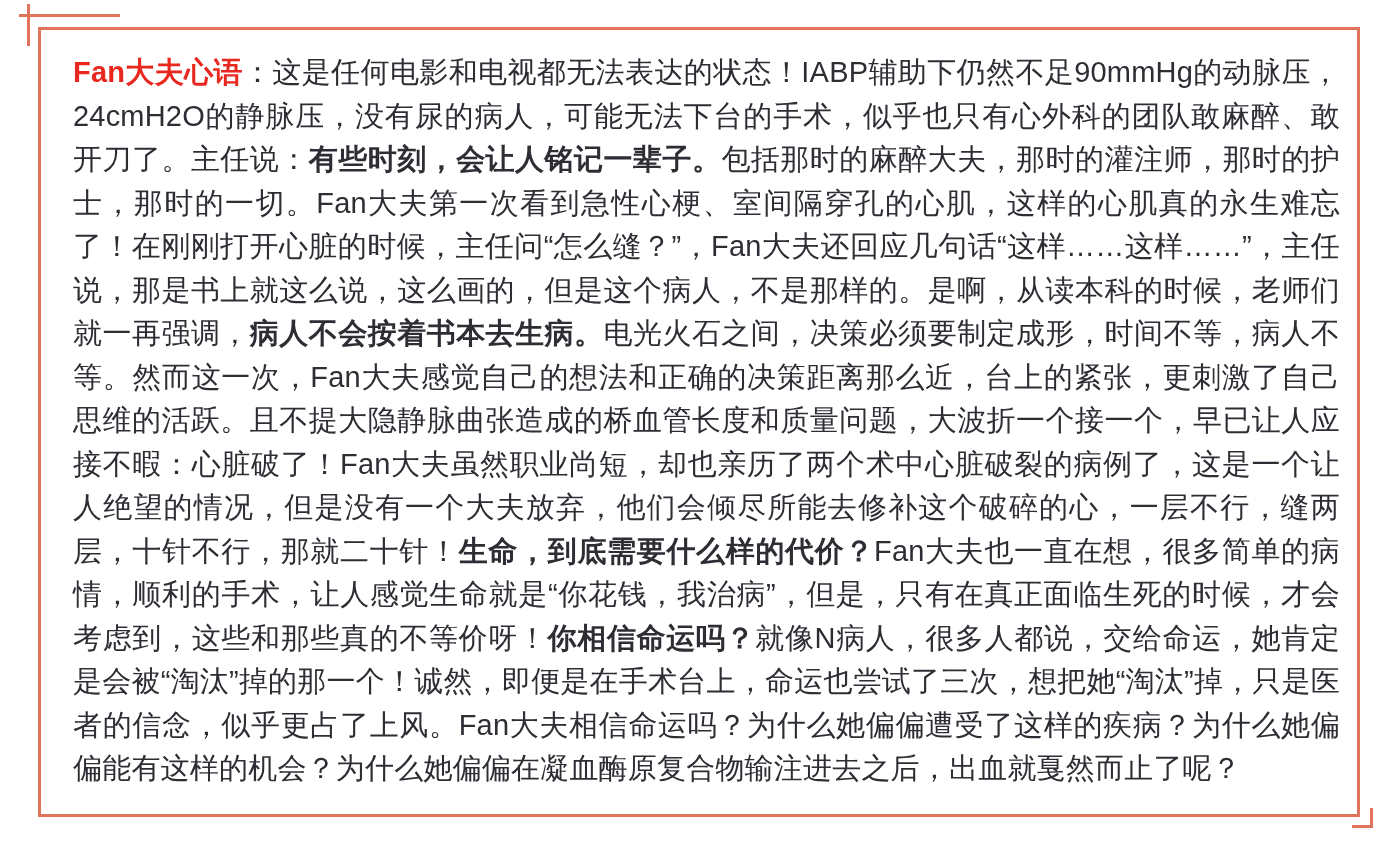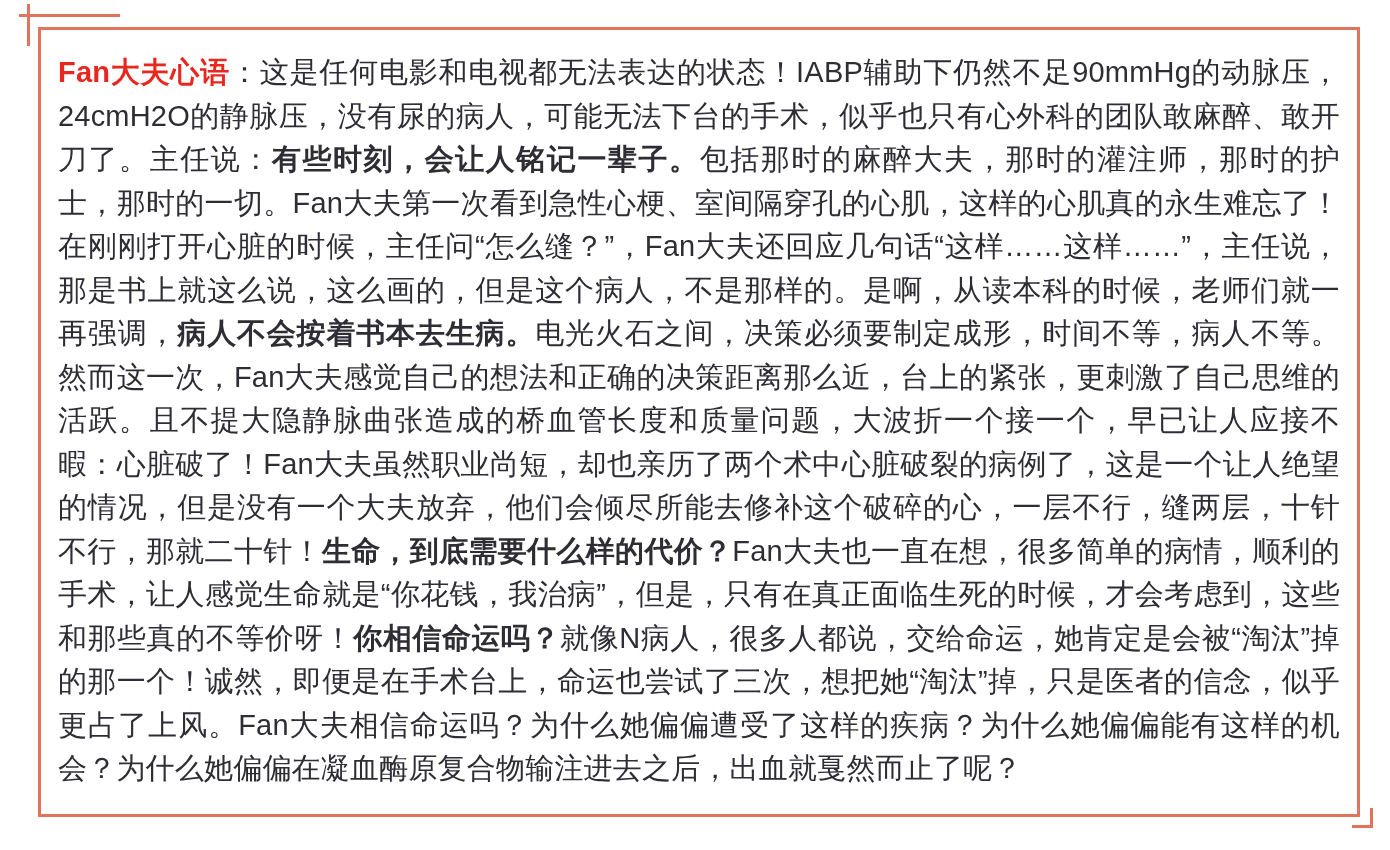--- a/index.html
+++ b/index.html
@@ -27,21 +27,21 @@
   .frame{
     position:absolute;
     left:38px;top:27px;
     width:1322px;height:790px;
     box-sizing:border-box;
     border:3px solid var(--border-color);
     background:var(--bg);
   }
   .article{
     margin:0;
-    padding:21px 17px 0 17px;
+    padding:21px 17px 0 32px;
     font-size:29px;
     line-height:43.5px;
     letter-spacing:0.2px;
     color:var(--text-color);
     text-align:justify;
     text-justify:inter-ideograph;
   }
   .seg-title{color:var(--title-color);font-weight:bold;}
   .seg-bold{font-weight:bold;}
   .seg-normal{font-weight:normal;}

